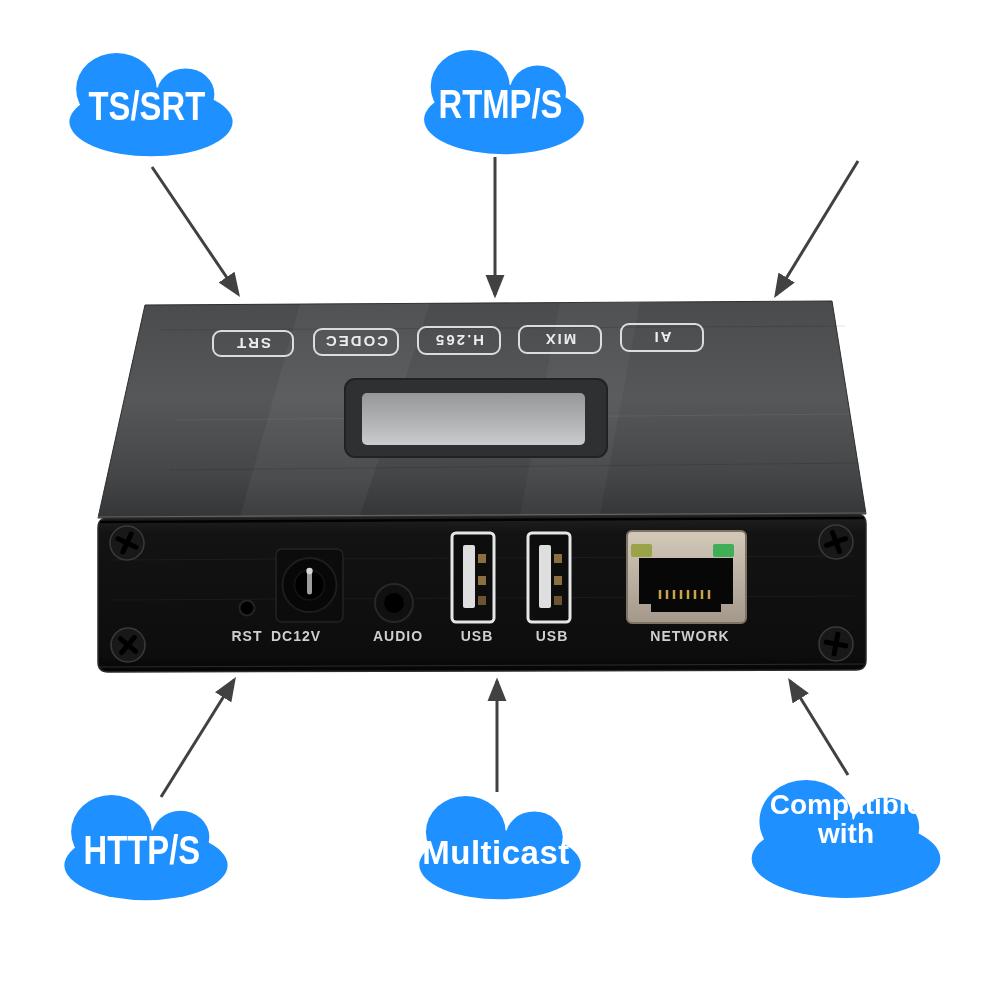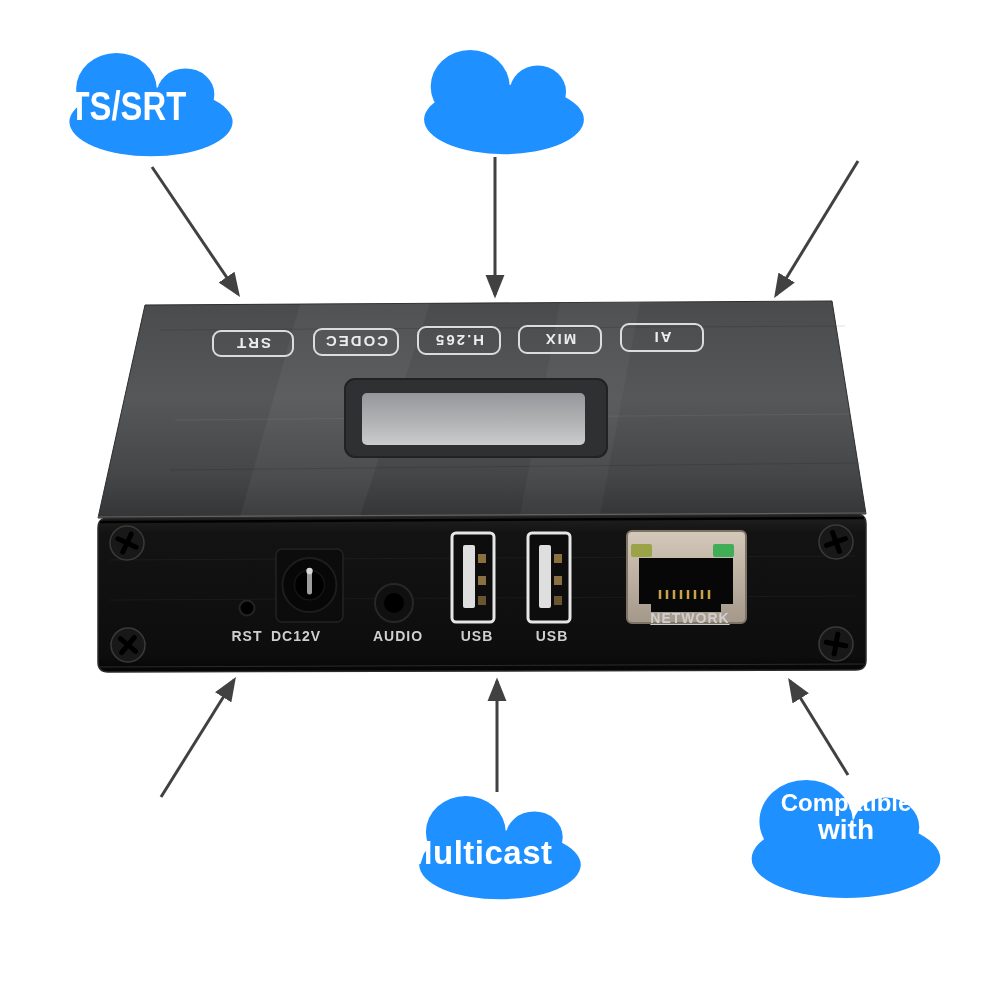--- a/index.html
+++ b/index.html
@@ -6,29 +6,29 @@
   .stage{
     position:relative;width:1000px;height:1000px;background:#ffffff;overflow:hidden;
     font-family:"Liberation Sans", sans-serif;
   }
   .scene-svg{position:absolute;left:0;top:0;}
   
   .cloud{position:absolute;}
   .cloud svg{position:absolute;left:0;top:0;width:100%;height:100%;}
   .cloud .cl-label{
     position:absolute;left:0;right:8px;top:54%;transform:translateY(-50%);
-    color:#ffffff;font-weight:700;white-space:nowrap;
+    text-align:center;color:#ffffff;font-weight:700;white-space:nowrap;
   }
   .cl-cond{display:inline-block;transform:scaleX(0.8);font-size:41px;letter-spacing:0px;}
   .cl-round{font-size:33px;letter-spacing:0.5px;margin-top:12px;}
   .cloud .cl-multiline{
     position:absolute;left:0;right:0;top:14%;
     text-align:center;color:#ffffff;font-weight:700;line-height:1.05;
   }
-  .cl-line1{font-size:24px;}
+  .cl-line1{font-size:28px;}
   .cl-line2{font-size:28px;}
   .cl-line3{font-size:37px;letter-spacing:1px;}
   
   .badge{
     position:absolute;display:flex;align-items:center;justify-content:center;
     border:2px solid rgba(232,232,232,0.92);border-radius:9px;
     color:#ececec;font-size:15px;font-weight:700;letter-spacing:2px;
     transform:rotate(180deg);box-sizing:border-box;
   }
   
@@ -195,44 +195,55 @@
   </div>
   <div class="badge" style="left:620px;top:323px;width:84px;height:29px;">
     <span>AI</span>
   </div>
 
   <div class="port-label" style="left:247px;top:628px;">RST</div>
   <div class="port-label" style="left:296px;top:628px;">DC12V</div>
   <div class="port-label" style="left:398px;top:628px;">AUDIO</div>
   <div class="port-label" style="left:477px;top:628px;">USB</div>
   <div class="port-label" style="left:552px;top:628px;">USB</div>
-  <div class="port-label" style="left:690px;top:610px;text-decoration:underline;">NETWORK</div>
+  <div class="port-label" style="left:690px;top:628px;">NETWORK</div>
 
   <div class="cloud" style="left:55px;top:46px;width:192px;height:112px;">
     <svg viewBox="0 0 200 130" preserveAspectRatio="none">
       <g fill="#1E90FF">
         <circle cx="64" cy="50" r="42"></circle>
         <circle cx="136" cy="56" r="30"></circle>
         <ellipse cx="100" cy="88" rx="85" ry="40"></ellipse>
       </g>
     </svg>
     <div class="cl-label"><span class="cl-cond">TS/SRT</span></div>
   </div>
 
   <div class="cloud" style="left:410px;top:43px;width:188px;height:113px;">
     <svg viewBox="0 0 200 130" preserveAspectRatio="none">
       <g fill="#1E90FF">
         <circle cx="64" cy="50" r="42"></circle>
         <circle cx="136" cy="56" r="30"></circle>
         <ellipse cx="100" cy="88" rx="85" ry="40"></ellipse>
       </g>
     </svg>
-  </div>
-
-
+    <div class="cl-label"><span class="cl-cond">RTMP/S</span></div>
+  </div>
+
+
+  <div class="cloud" style="left:50px;top:788px;width:192px;height:114px;">
+    <svg viewBox="0 0 200 130" preserveAspectRatio="none">
+      <g fill="#1E90FF">
+        <circle cx="64" cy="50" r="42"></circle>
+        <circle cx="136" cy="56" r="30"></circle>
+        <ellipse cx="100" cy="88" rx="85" ry="40"></ellipse>
+      </g>
+    </svg>
+    <div class="cl-label"><span class="cl-cond">HTTP/S</span></div>
+  </div>
 
   <div class="cloud" style="left:405px;top:789px;width:190px;height:112px;">
     <svg viewBox="0 0 200 130" preserveAspectRatio="none">
       <g fill="#1E90FF">
         <circle cx="64" cy="50" r="42"></circle>
         <circle cx="136" cy="56" r="30"></circle>
         <ellipse cx="100" cy="88" rx="85" ry="40"></ellipse>
       </g>
     </svg>
     <div class="cl-label" style="top:57%;"><span class="cl-round">Multicast</span></div>

